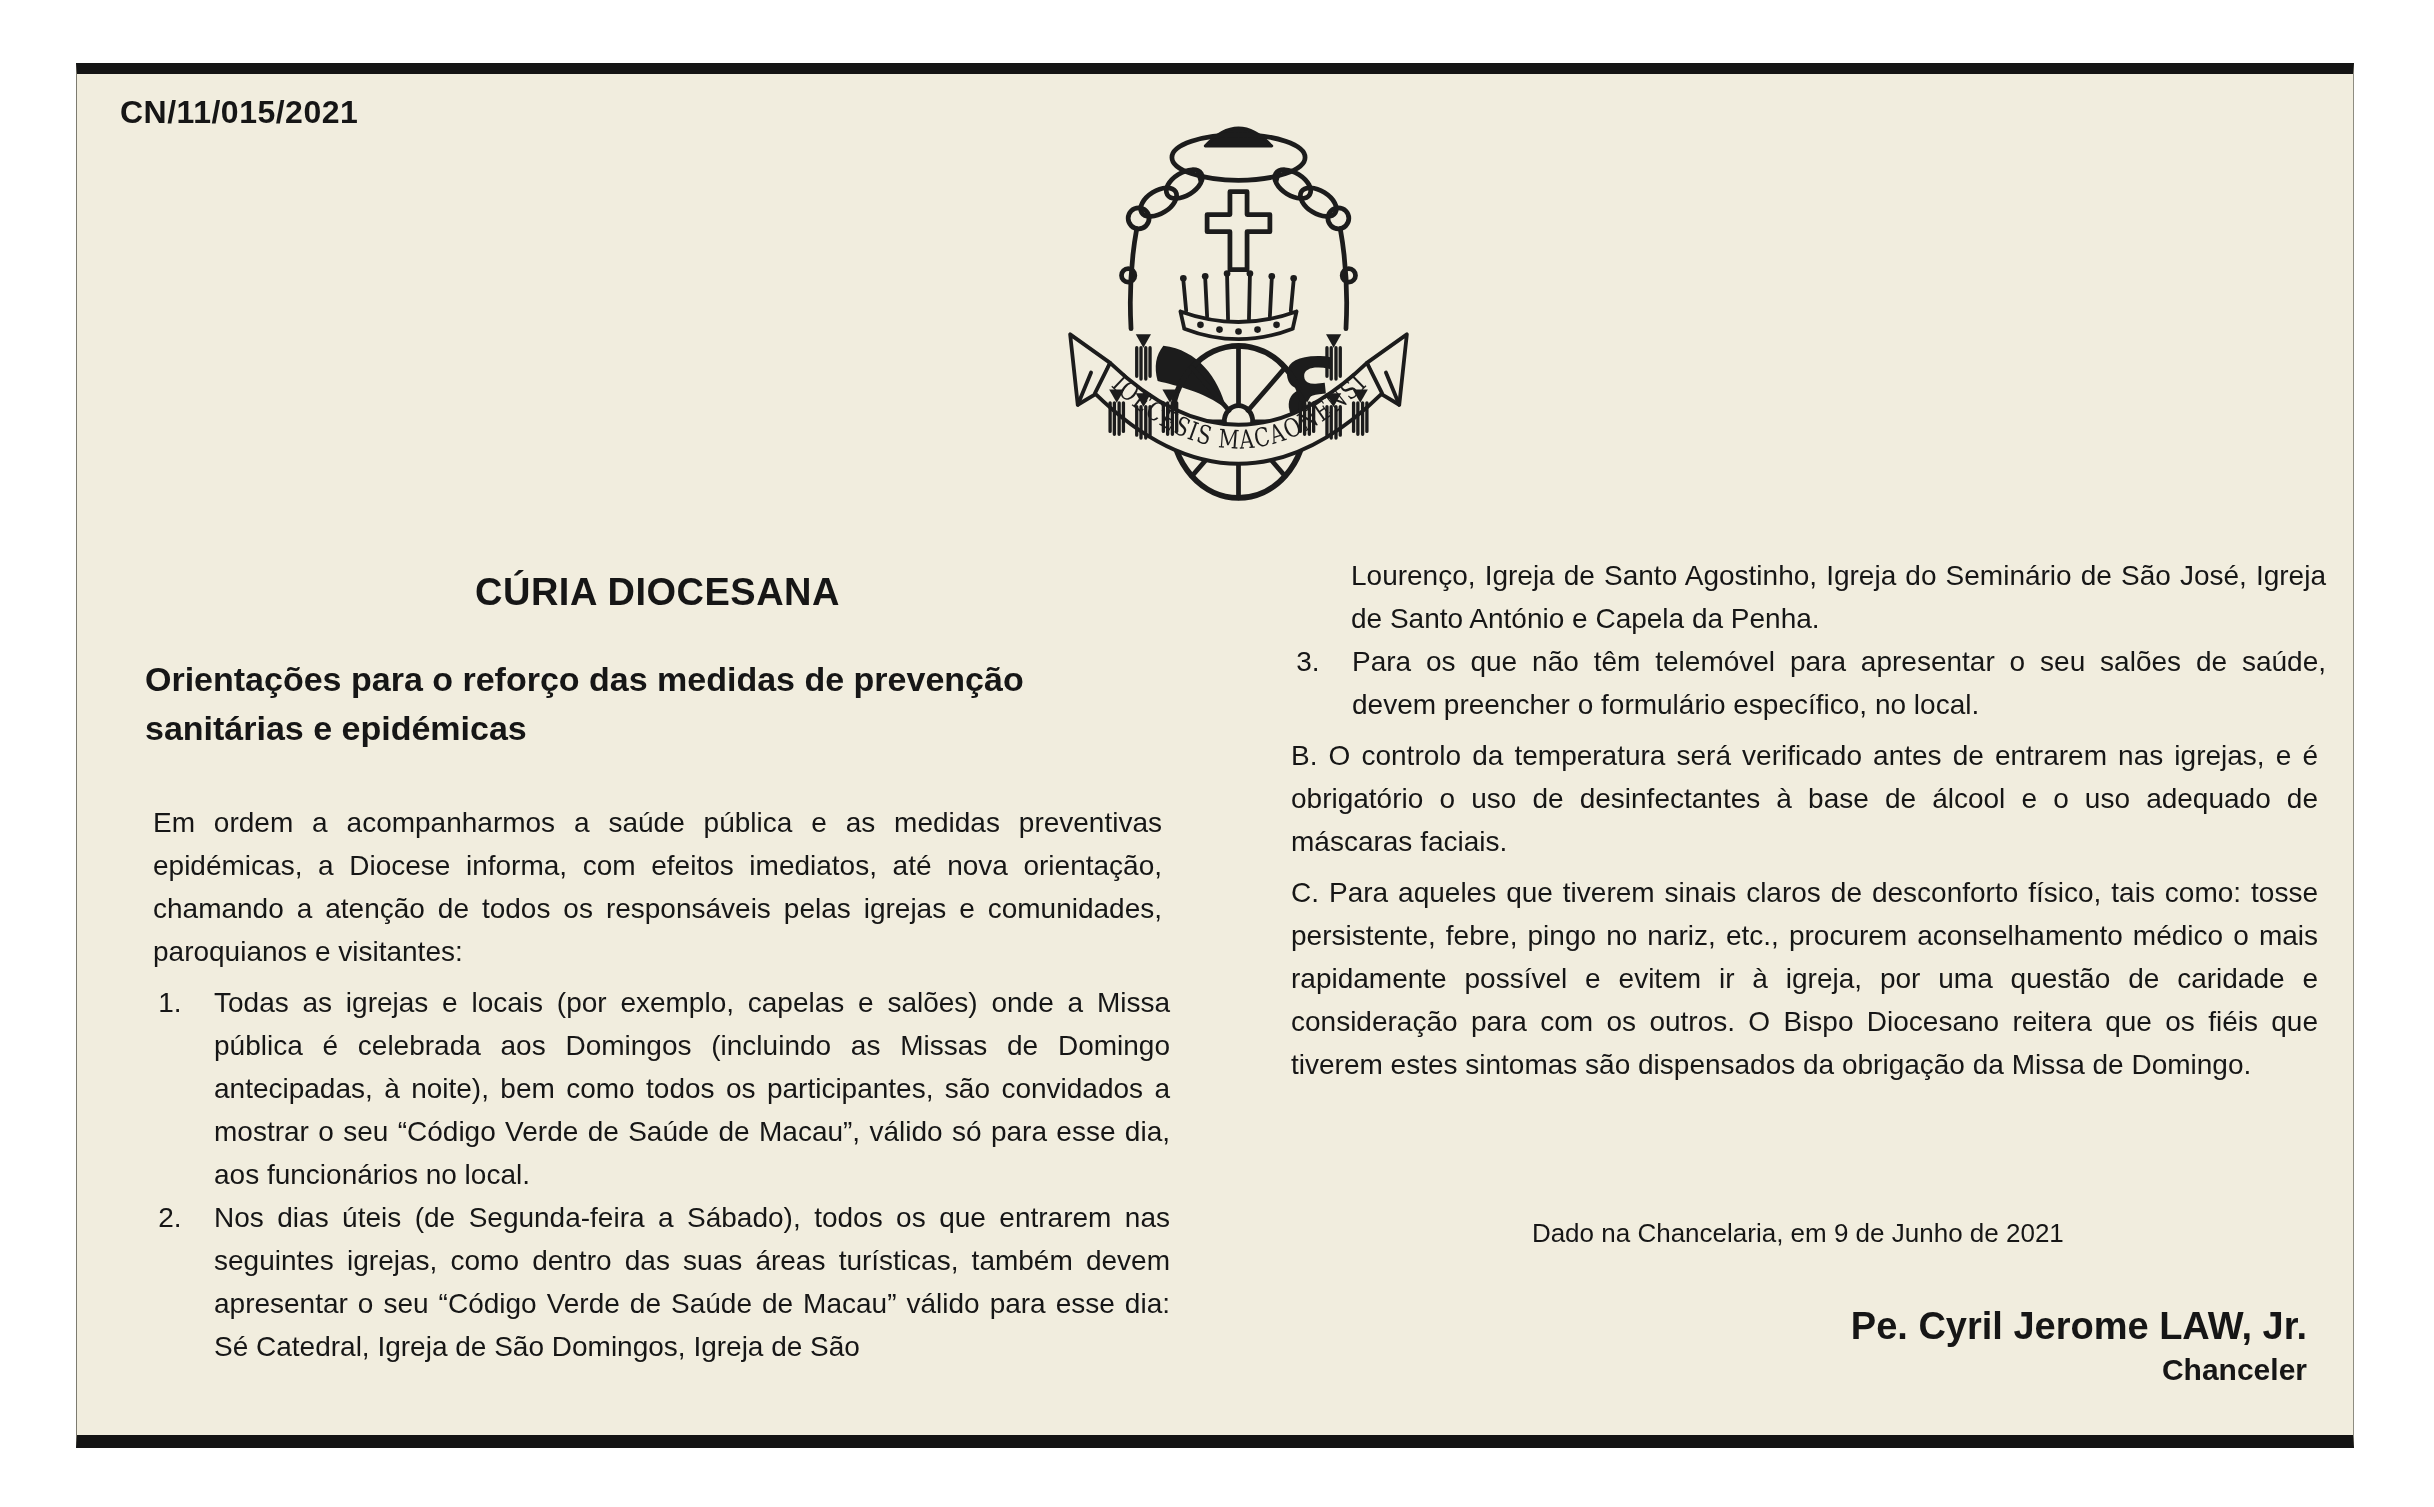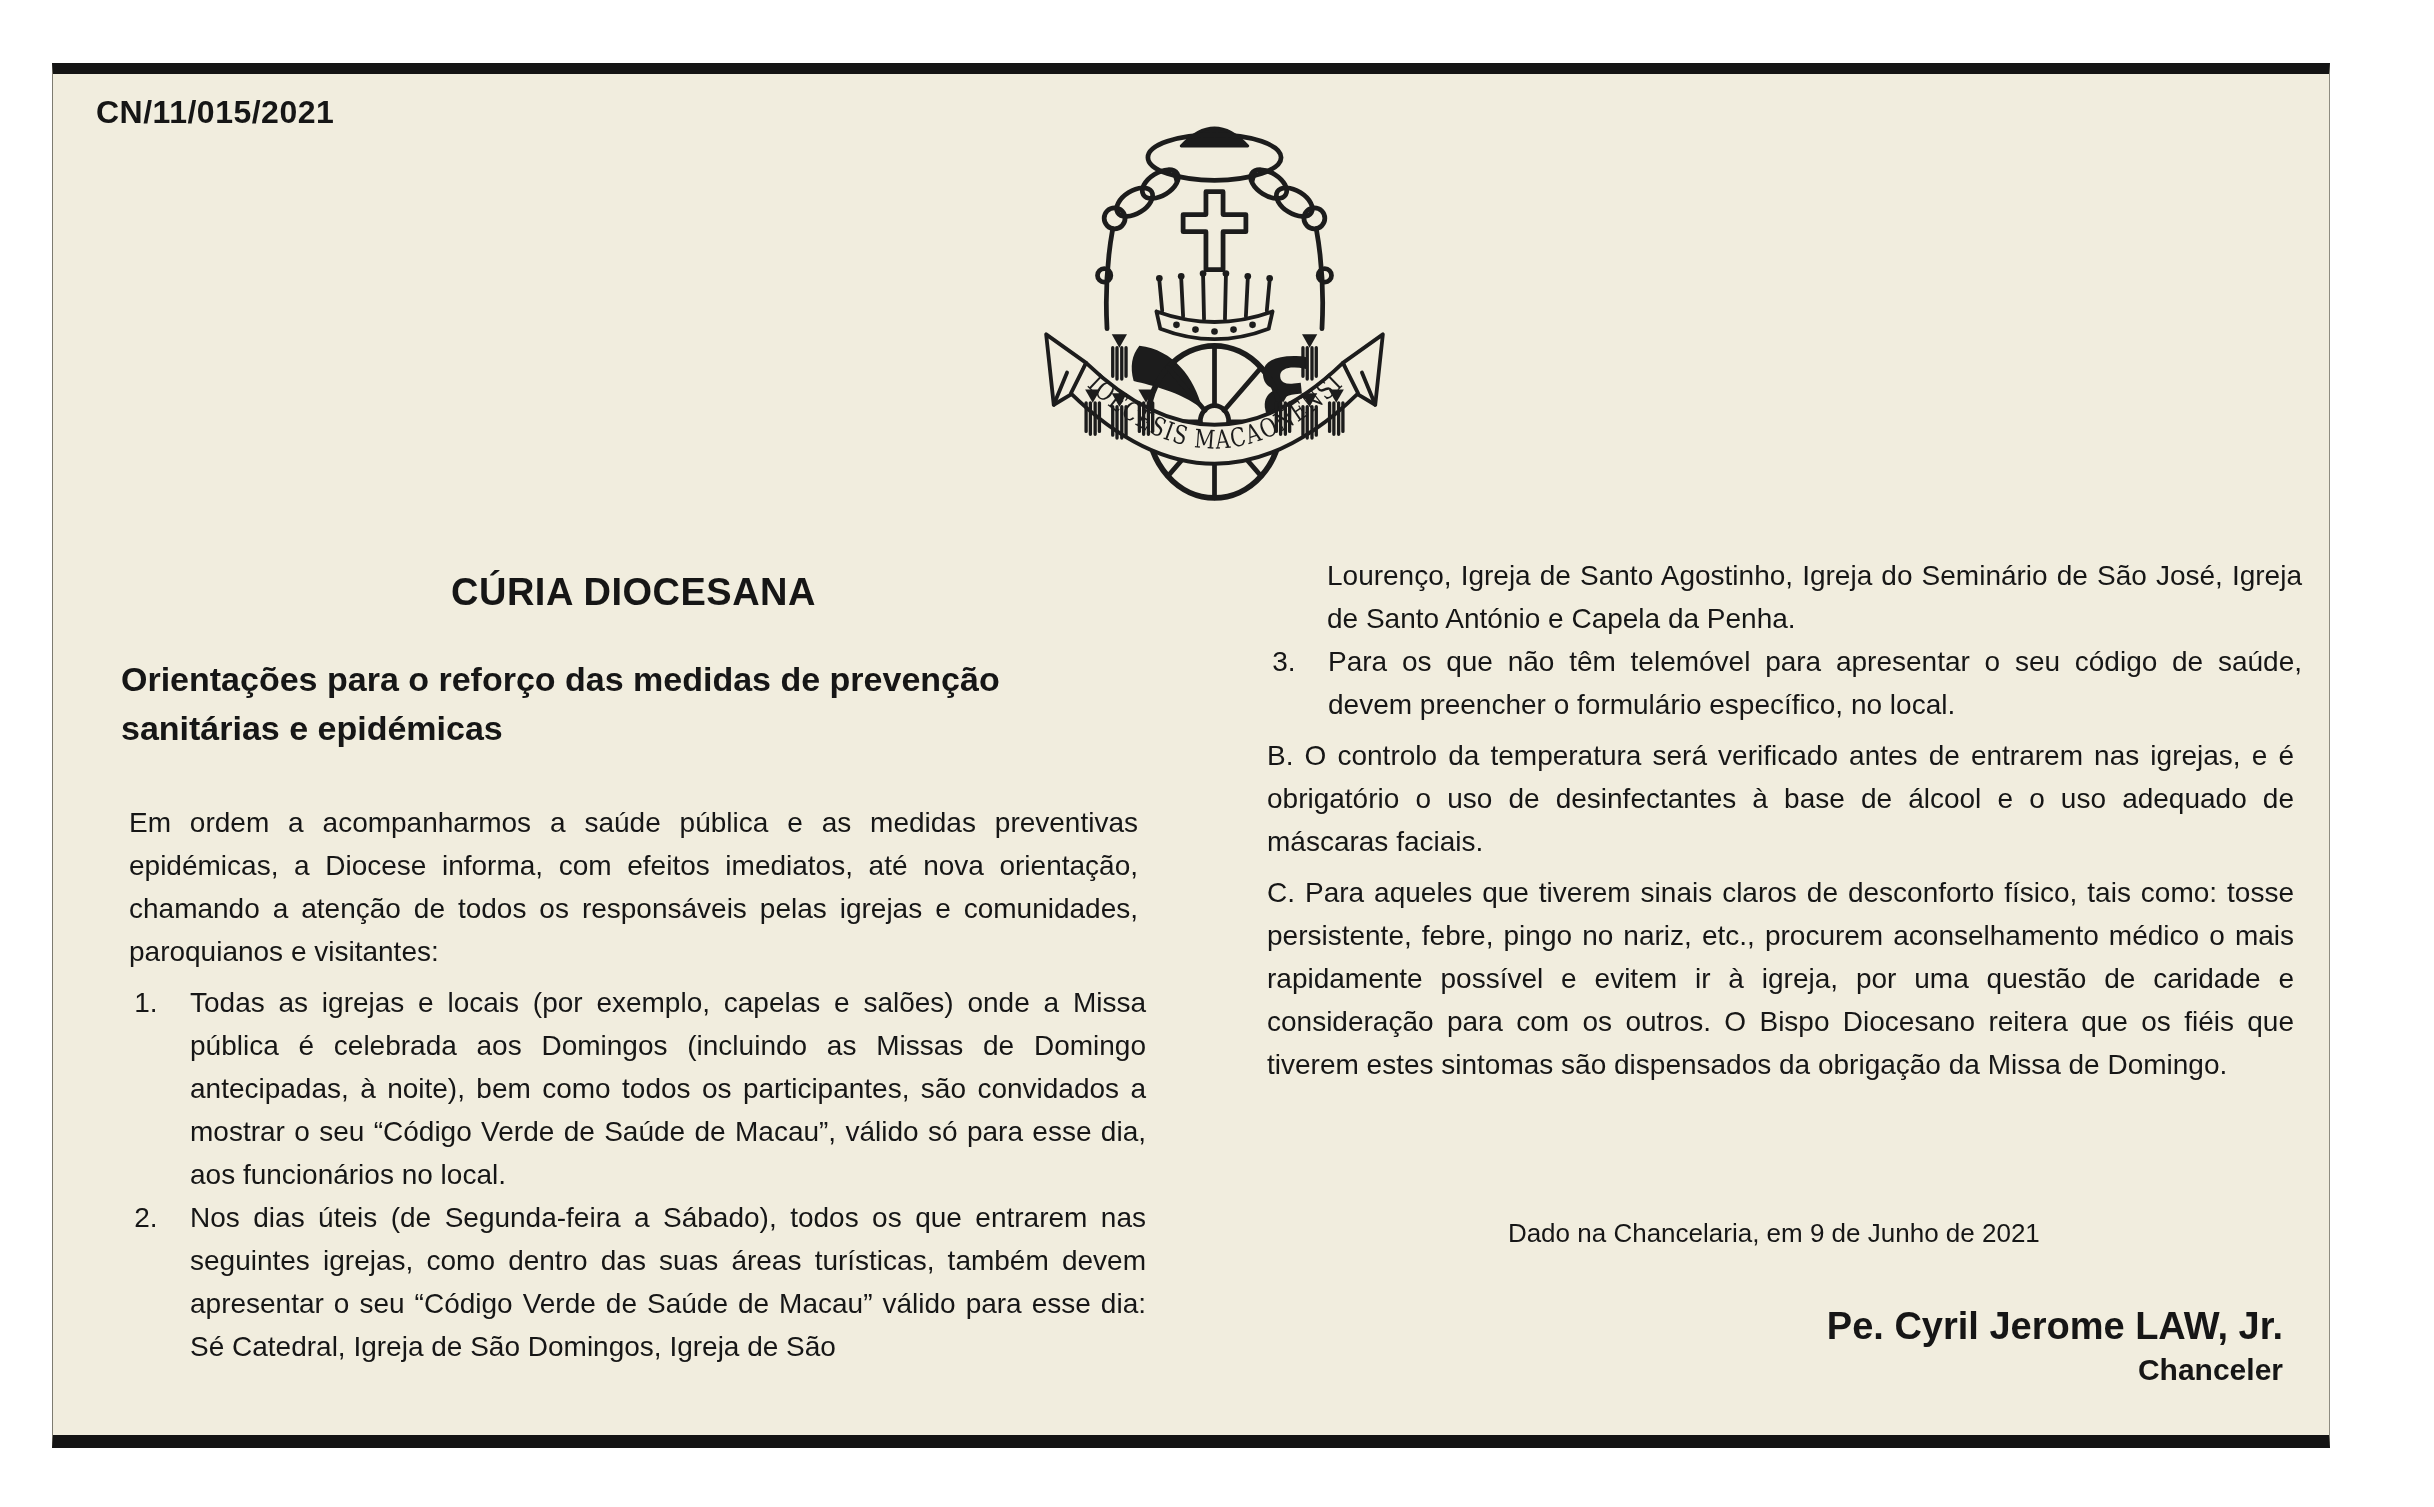--- a/index.html
+++ b/index.html
@@ -6,21 +6,21 @@
   body {
     width: 2435px; height: 1508px;
     background: #ffffff;
     font-family: "Liberation Sans", "DejaVu Sans", sans-serif;
     position: relative;
     overflow: hidden;
     color: #161616;
   }
   .doc {
     position: absolute;
-    left: 52px; top: 63px;
+    left: 76px; top: 63px;
     width: 2278px; height: 1385px;
     box-sizing: border-box;
     background: #f1edde;
     border-top: 11.4px solid #141414;
     border-bottom: 13.3px solid #141414;
     border-left: 1.9px solid #7d7b70;
     border-right: 1.9px solid #8e8c81;
   }
   .ref {
     position: absolute; left: 43px; top: 19px;
@@ -166,21 +166,21 @@
     <div class="li">
       <span class="num">2.</span>
       <div class="just">Nos dias úteis (de Segunda-feira a Sábado), todos os que entrarem nas seguintes igrejas, como dentro das suas áreas turísticas, também devem apresentar o seu “Código Verde de Saúde de Macau” válido para esse dia: Sé Catedral, Igreja de São Domingos, Igreja de São</div>
     </div>
   </div>
 
   <div class="col col-right">
     <div class="cont just">Lourenço, Igreja de Santo Agostinho, Igreja do Seminário de São José, Igreja de Santo António e Capela da Penha.</div>
     <div class="li">
       <span class="num">3.</span>
-      <div class="just">Para os que não têm telemóvel para apresentar o seu código de saúde, devem preencher o formulário específico, no local.</div>
+      <div class="just">Para os que não têm telemóvel para apresentar o seu salões de saúde, devem preencher o formulário específico, no local.</div>
     </div>
     <p class="just">B. O controlo da temperatura será verificado antes de entrarem nas igrejas, e é obrigatório o uso de desinfectantes à base de álcool e o uso adequado de máscaras faciais.</p>
     <p class="just">C. Para aqueles que tiverem sinais claros de desconforto físico, tais como: tosse persistente, febre, pingo no nariz, etc., procurem aconselhamento médico o mais rapidamente possível e evitem ir à igreja, por uma questão de caridade e consideração para com os outros. O Bispo Diocesano reitera que os fiéis que tiverem estes sintomas são dispensados da obrigação da Missa de Domingo.</p>
   </div>
 
   <div class="closing">
     <div class="dateline">Dado na Chancelaria, em 9 de Junho de 2021</div>
     <div class="sig-name">Pe. Cyril Jerome LAW, Jr.</div>
     <div class="sig-title">Chanceler</div>
   </div>

